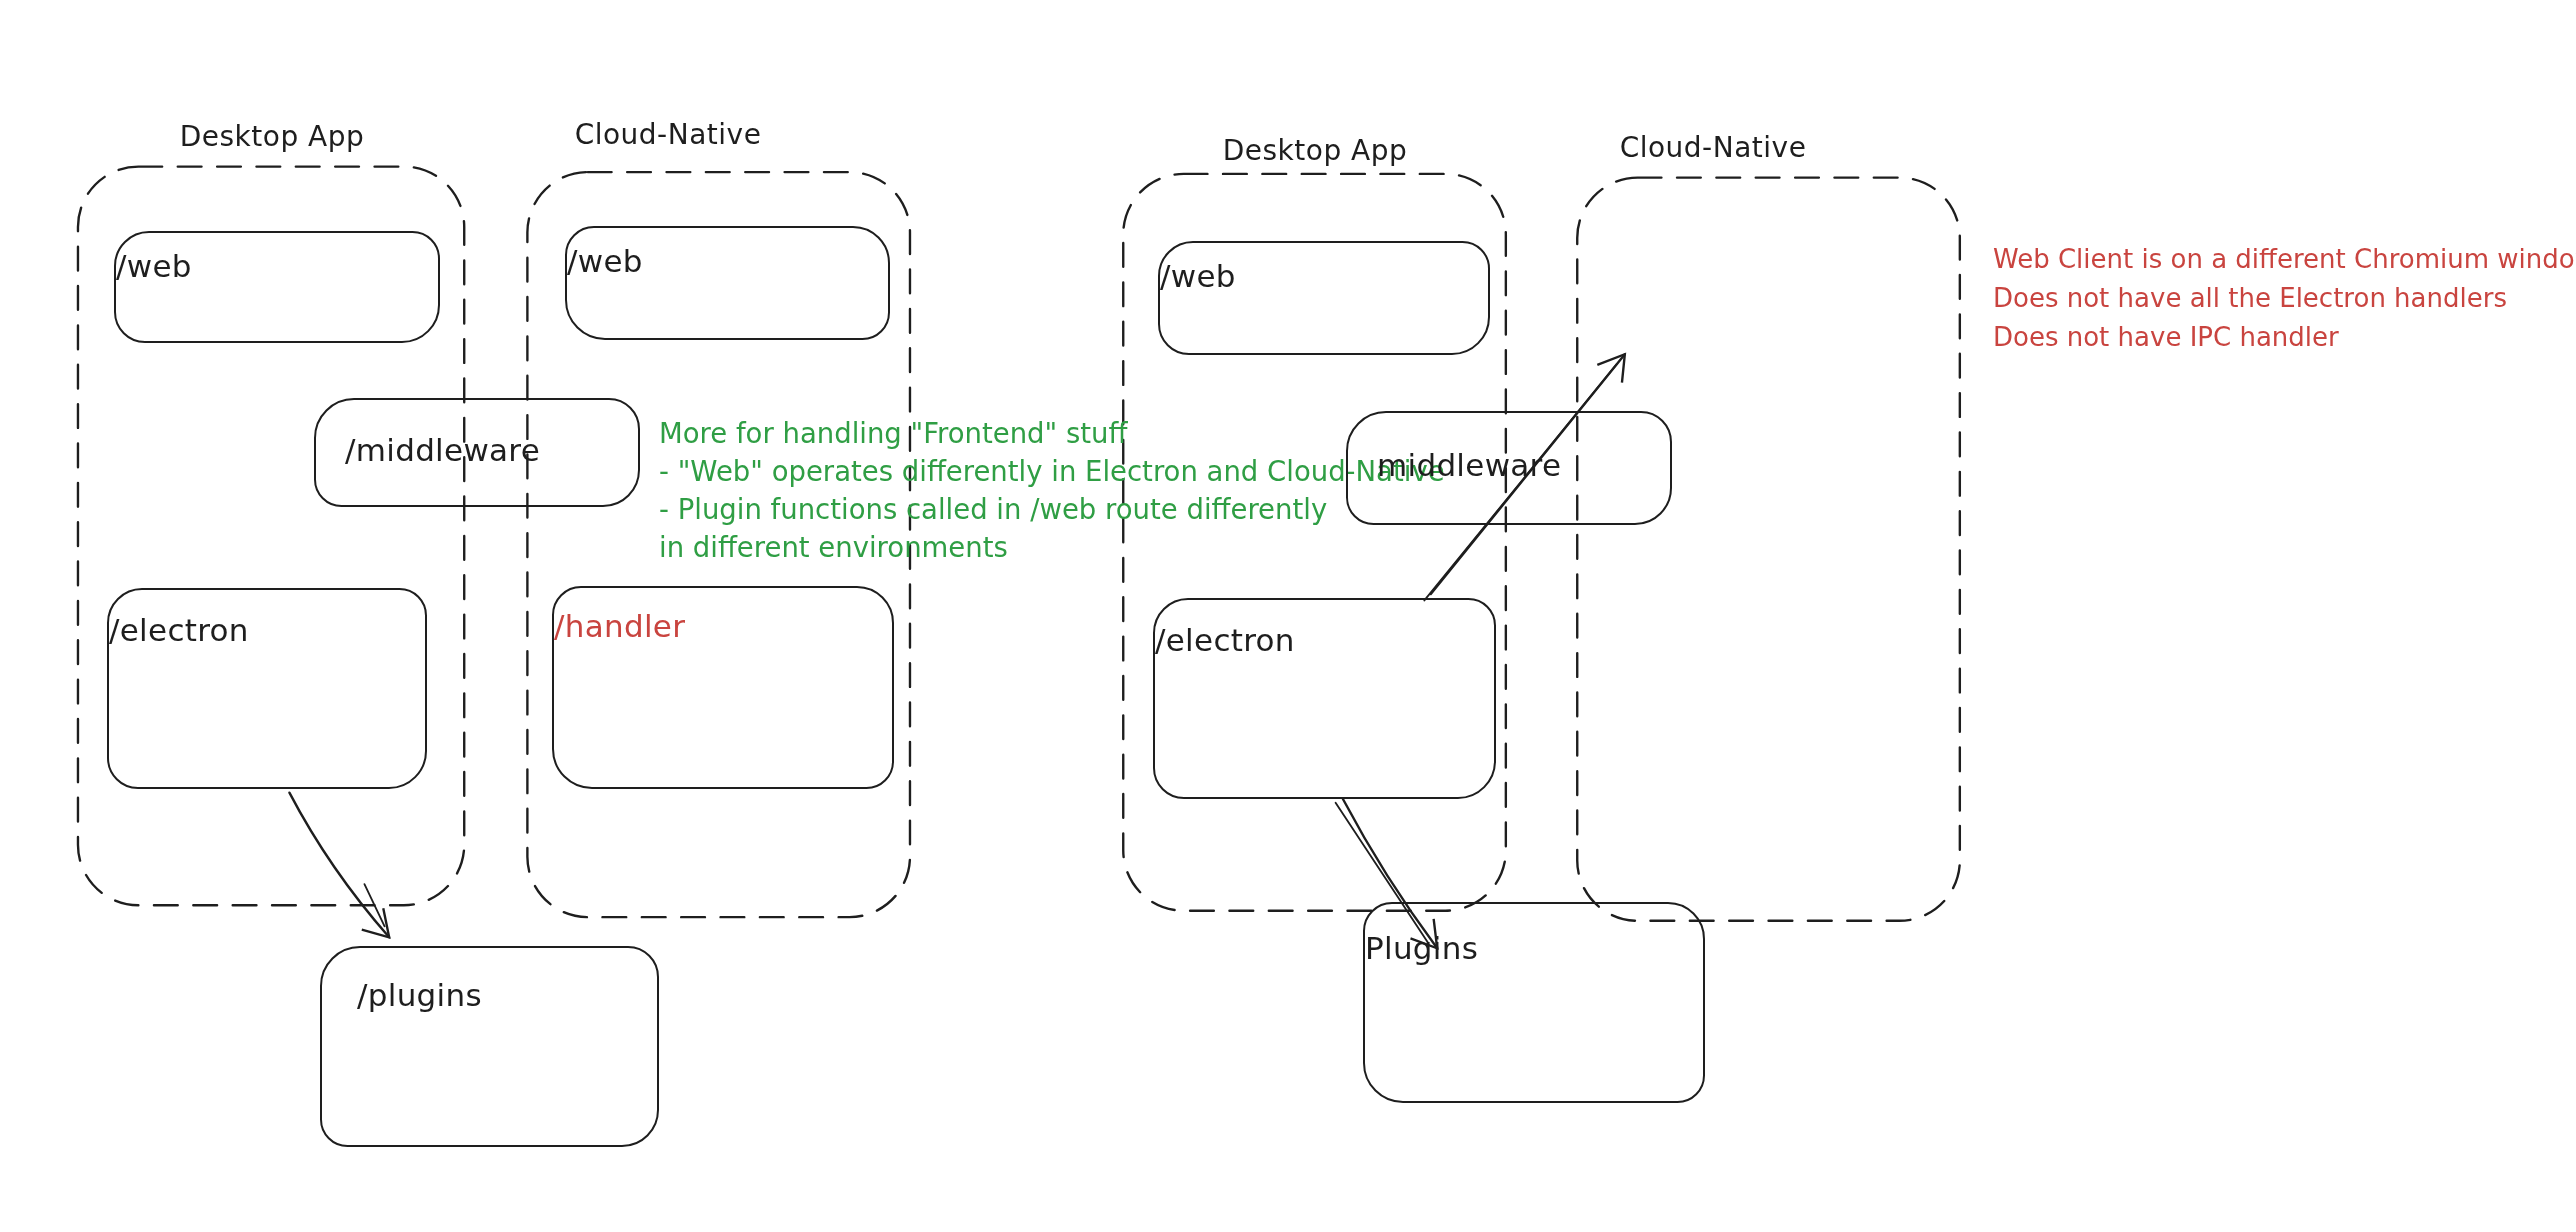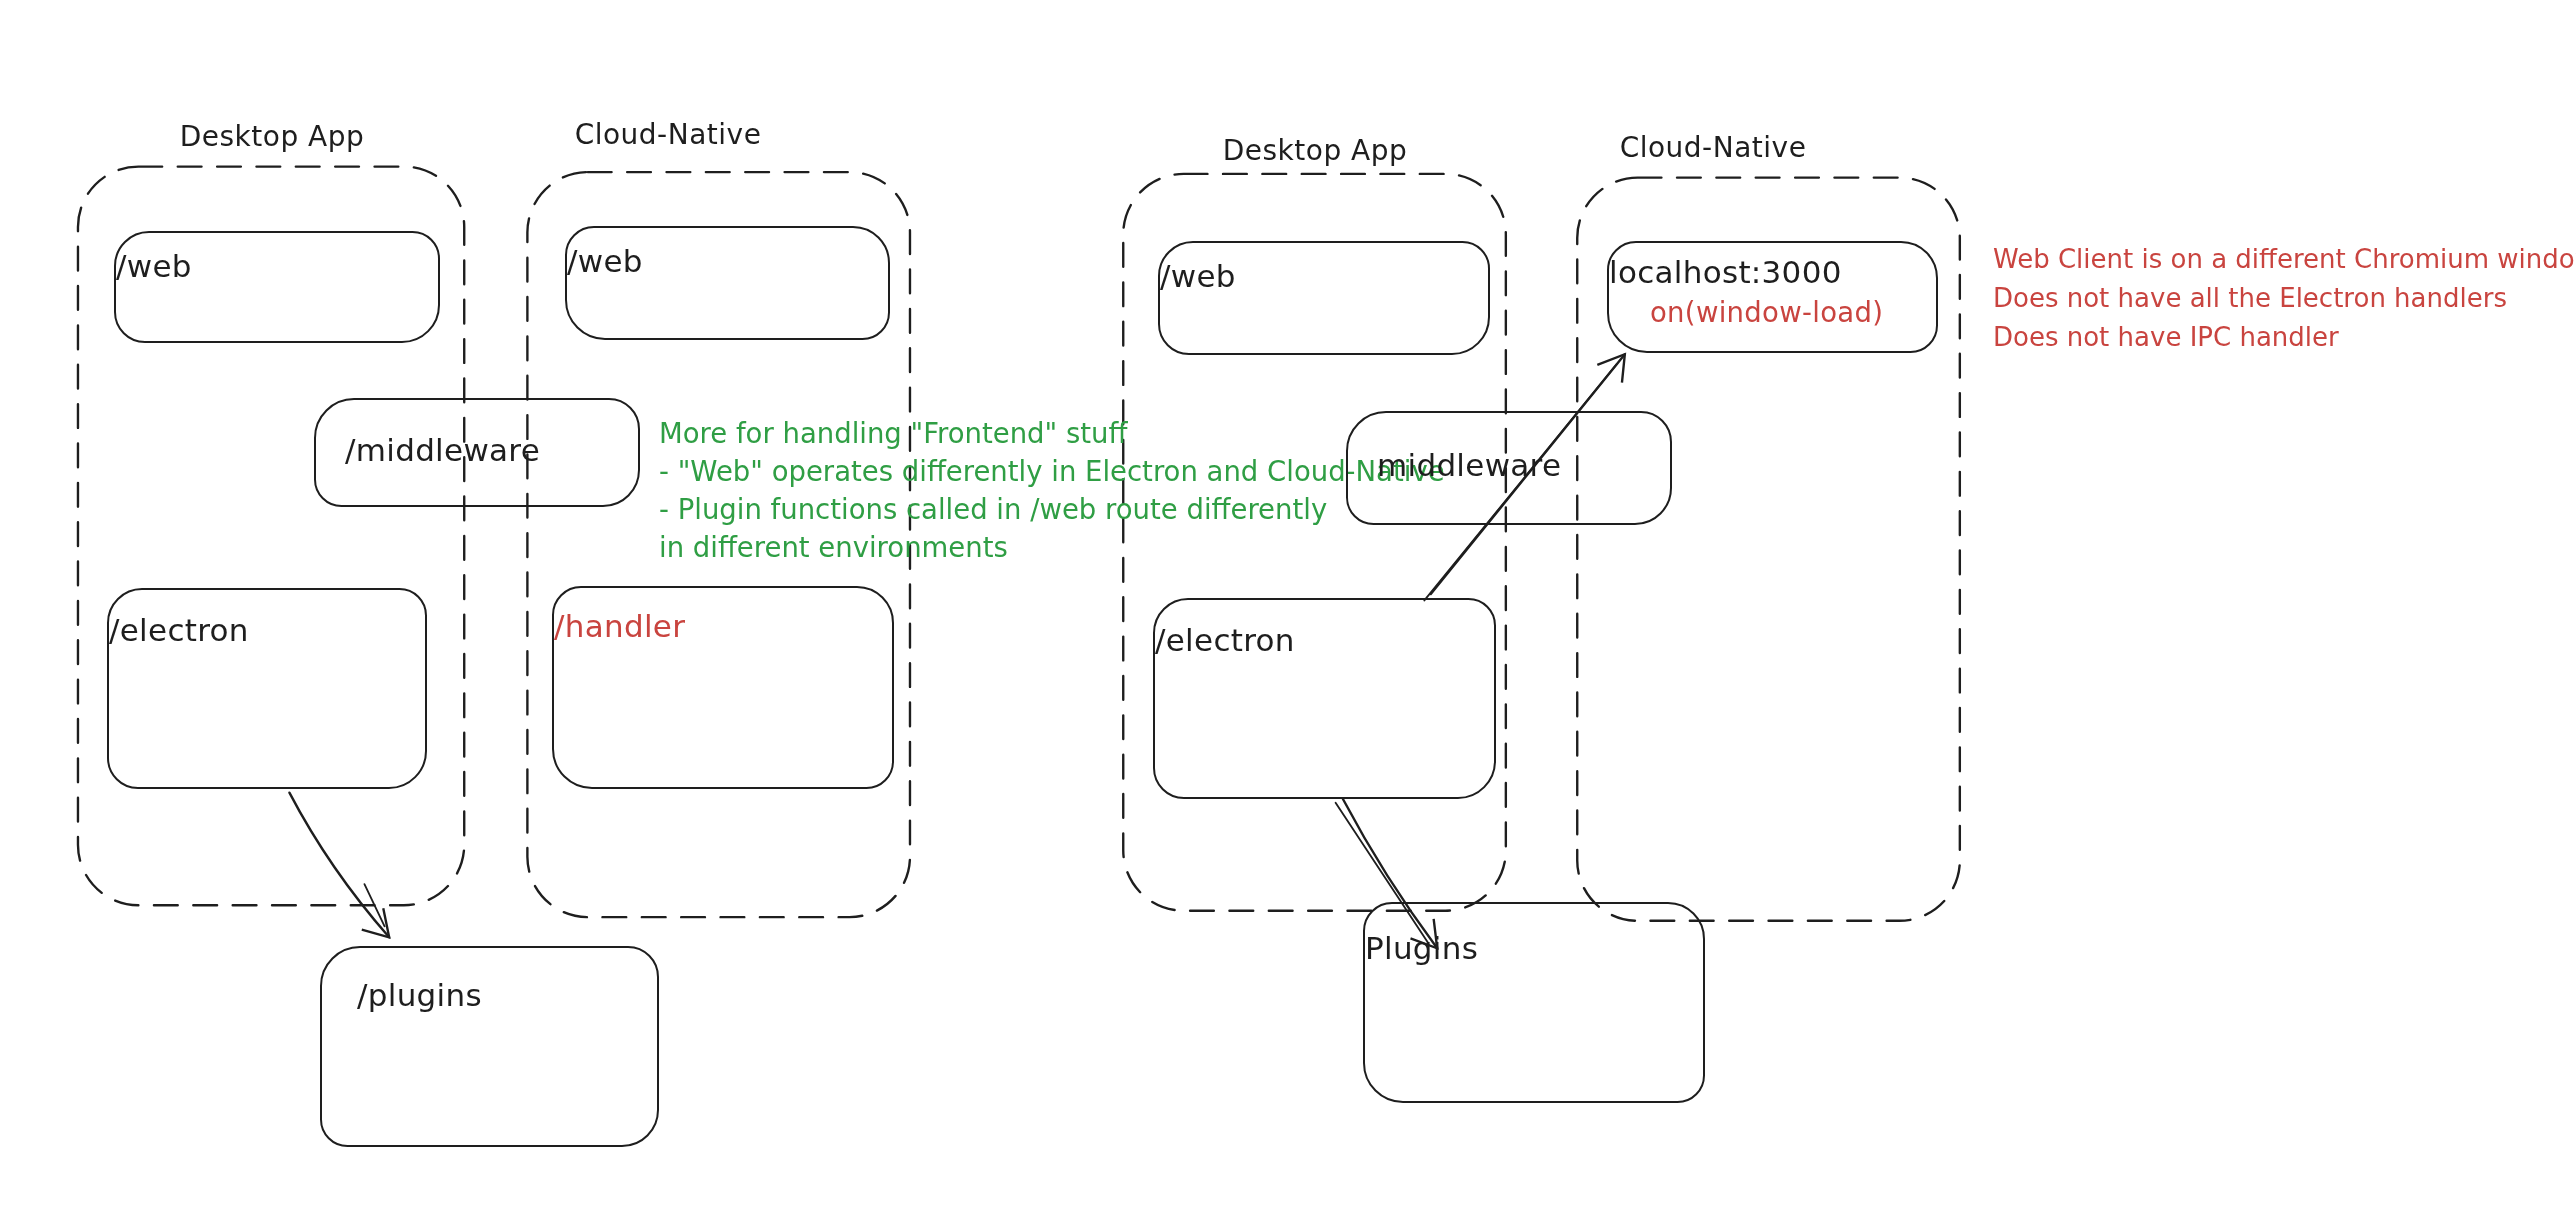--- a/index.html
+++ b/index.html
@@ -93,24 +93,20 @@
     <div>More for handling "Frontend" stuff</div>
     <div>- "Web" operates differently in Electron and Cloud-Native</div>
     <div>- Plugin functions called in /web route differently</div>
     <div>in different environments</div>
   </div>
 
   <div class="bx r1" style="left:1158px;top:241px;width:328px;height:110px;">
     <div class="lbl" style="top:14.6px;">/web</div>
   </div>
 
-  <div class="bx r2" style="left:1607px;top:241px;width:327px;height:108px;">
-    <div class="lbl" style="top:11px;">localhost:3000</div>
-    <div class="lbl red sub-red" style="top:53px;transform:translateX(41px);">on(window-load)</div>
-  </div>
 
   <div class="bx r3" style="left:1346px;top:411px;width:322px;height:110px;text-decoration:underline;">
     <div class="lbl mid">middleware</div>
   </div>
 
   <div class="bx r1" style="left:1153px;top:598px;width:339px;height:197px;">
     <div class="lbl" style="top:22px;">/electron</div>
   </div>
 
   <div class="bx r2" style="left:1363px;top:902px;width:338px;height:197px;">

